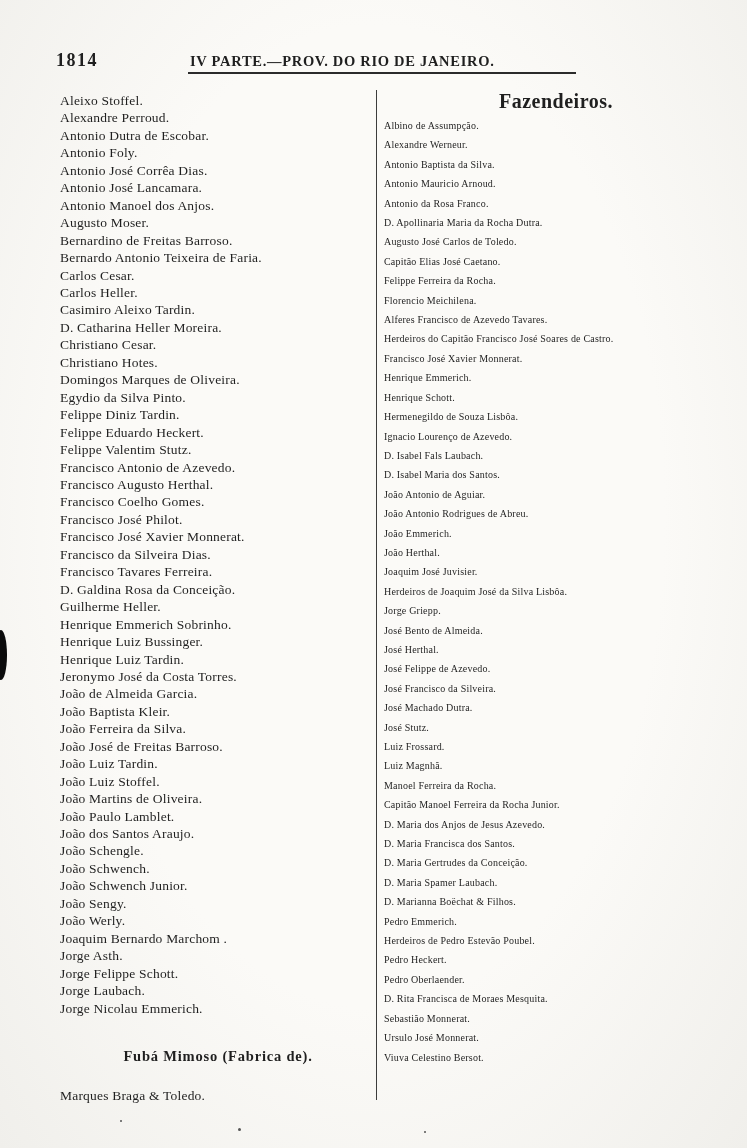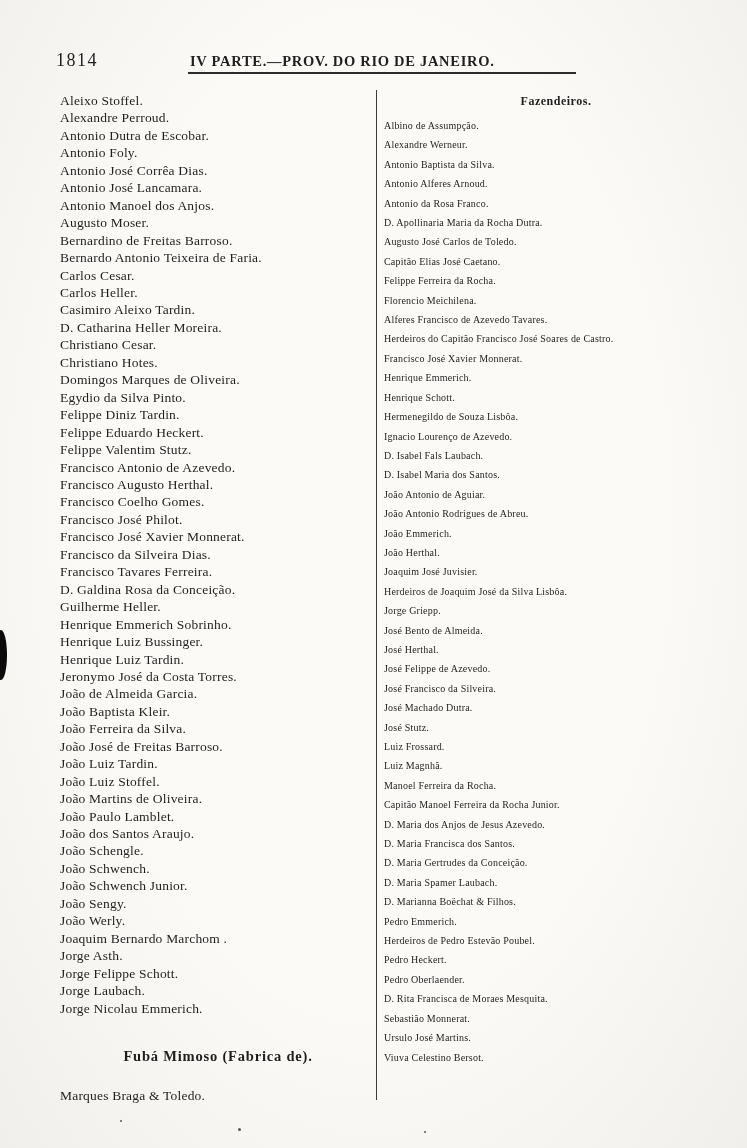--- a/index.html
+++ b/index.html
@@ -8,21 +8,21 @@
     width: 747px;
     height: 1148px;
     background: radial-gradient(ellipse at 50% 45%, #fbfaf7 55%, #f0efeb 100%);
     font-family: "Liberation Serif", "DejaVu Serif", serif;
     color: #1f1f1f;
     overflow: hidden;
   }
   .header { position: absolute; top: 50px; left: 0; width: 100%; height: 26px; }
   .page-number {
     position: absolute; left: 56px; top: 0;
-    font-size: 18px; font-weight: normal; letter-spacing: 1.5px;
+    font-size: 18px; font-weight: bold; letter-spacing: 1.5px;
   }
   .header-title {
     position: absolute; left: 190px; top: 3px;
     font-size: 14.5px; font-weight: bold; letter-spacing: 0.7px;
     white-space: nowrap;
   }
   .header-rule {
     position: absolute; left: 188px; top: 72px;
     width: 388px; height: 2px; background: #2b2b2b;
   }
@@ -39,21 +39,21 @@
   .col-left .entry {
     font-size: 13.5px; line-height: 17.45px; white-space: nowrap;
     letter-spacing: 0.2px;
   }
   .col-right .entry {
     font-size: 10px; line-height: 19.4px;
     padding-left: 12px; text-indent: -12px;
     letter-spacing: 0.2px;
   }
   .column-heading {
-    text-align: center; font-weight: bold; font-size: 12px;
+    text-align: center; font-weight: bold; font-size: 20px;
     letter-spacing: 0.5px; margin-bottom: 5px; line-height: 19px;
   }
   .left-subheading {
     text-align: center; font-weight: bold; font-size: 14.5px;
     letter-spacing: 0.8px; margin-top: 30px; line-height: 18px;
   }
   .section-list .entry { margin-top: 22px; }
   .ink-blot {
     position: absolute; left: -5px; top: 630px;
     width: 12px; height: 50px; background: #0b0b0b;
@@ -198,21 +198,21 @@
     <div class="col-right">
       <div class="column-heading">Fazendeiros.</div>
       <div class="list">
 
           <div class="entry">Albino de Assumpção.</div>
 
           <div class="entry">Alexandre Werneur.</div>
 
           <div class="entry">Antonio Baptista da Silva.</div>
 
-          <div class="entry">Antonio Alferes Arnoud.</div>
+          <div class="entry">Antonio Mauricio Arnoud.</div>
 
           <div class="entry">Antonio da Rosa Franco.</div>
 
           <div class="entry">D. Apollinaria Maria da Rocha Dutra.</div>
 
           <div class="entry">Augusto José Carlos de Toledo.</div>
 
           <div class="entry">Capitão Elias José Caetano.</div>
 
           <div class="entry">Felippe Ferreira da Rocha.</div>
@@ -286,21 +286,21 @@
           <div class="entry">Herdeiros de Pedro Estevão Poubel.</div>
 
           <div class="entry">Pedro Heckert.</div>
 
           <div class="entry">Pedro Oberlaender.</div>
 
           <div class="entry">D. Rita Francisca de Moraes Mesquita.</div>
 
           <div class="entry">Sebastião Monnerat.</div>
 
-          <div class="entry">Ursulo José Martins.</div>
+          <div class="entry">Ursulo José Monnerat.</div>
 
           <div class="entry">Viuva Celestino Bersot.</div>
         </div>
     </div>
 
   </div>
 
   <div class="ink-blot"></div>
   <div class="speck speck-1"></div>
   <div class="speck speck-2"></div>

